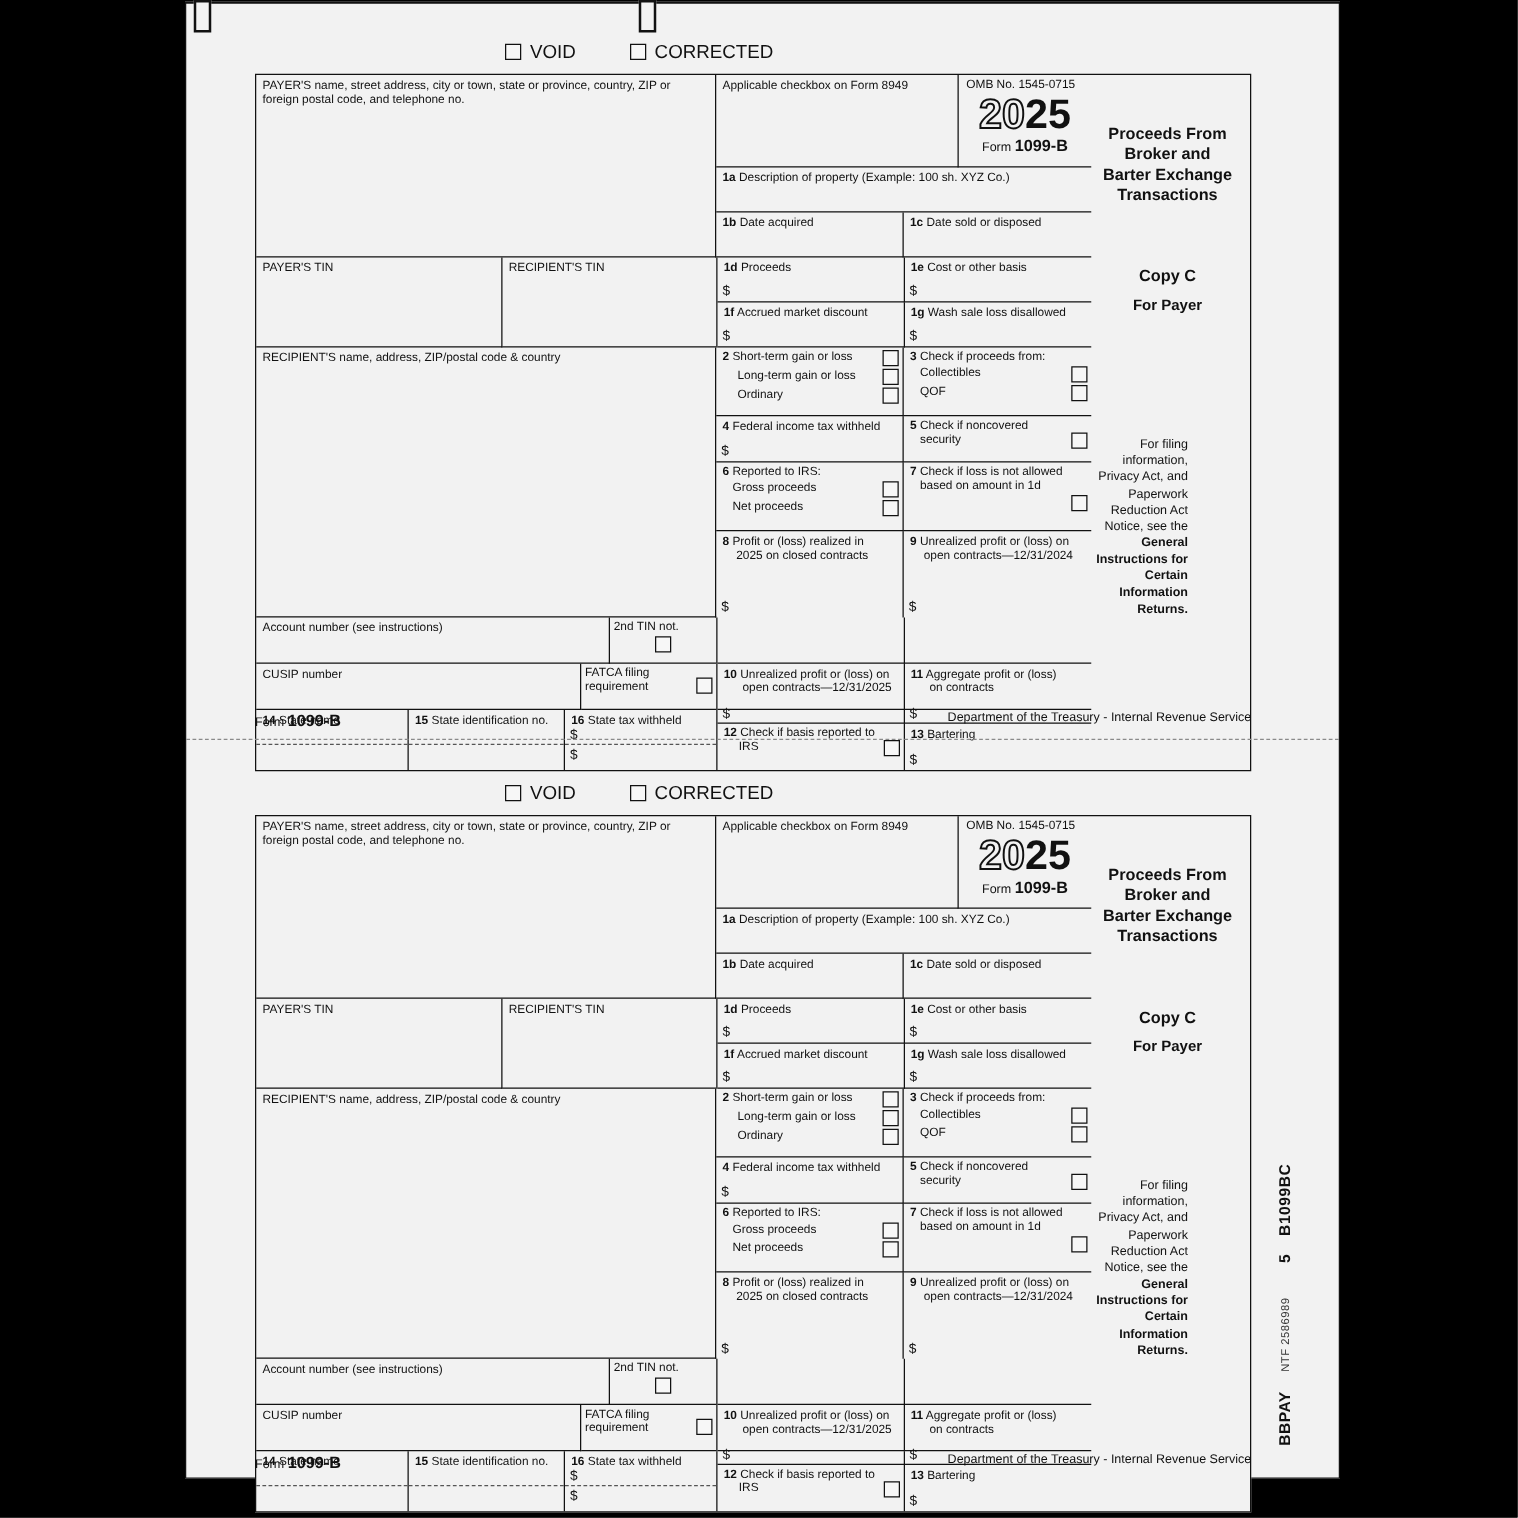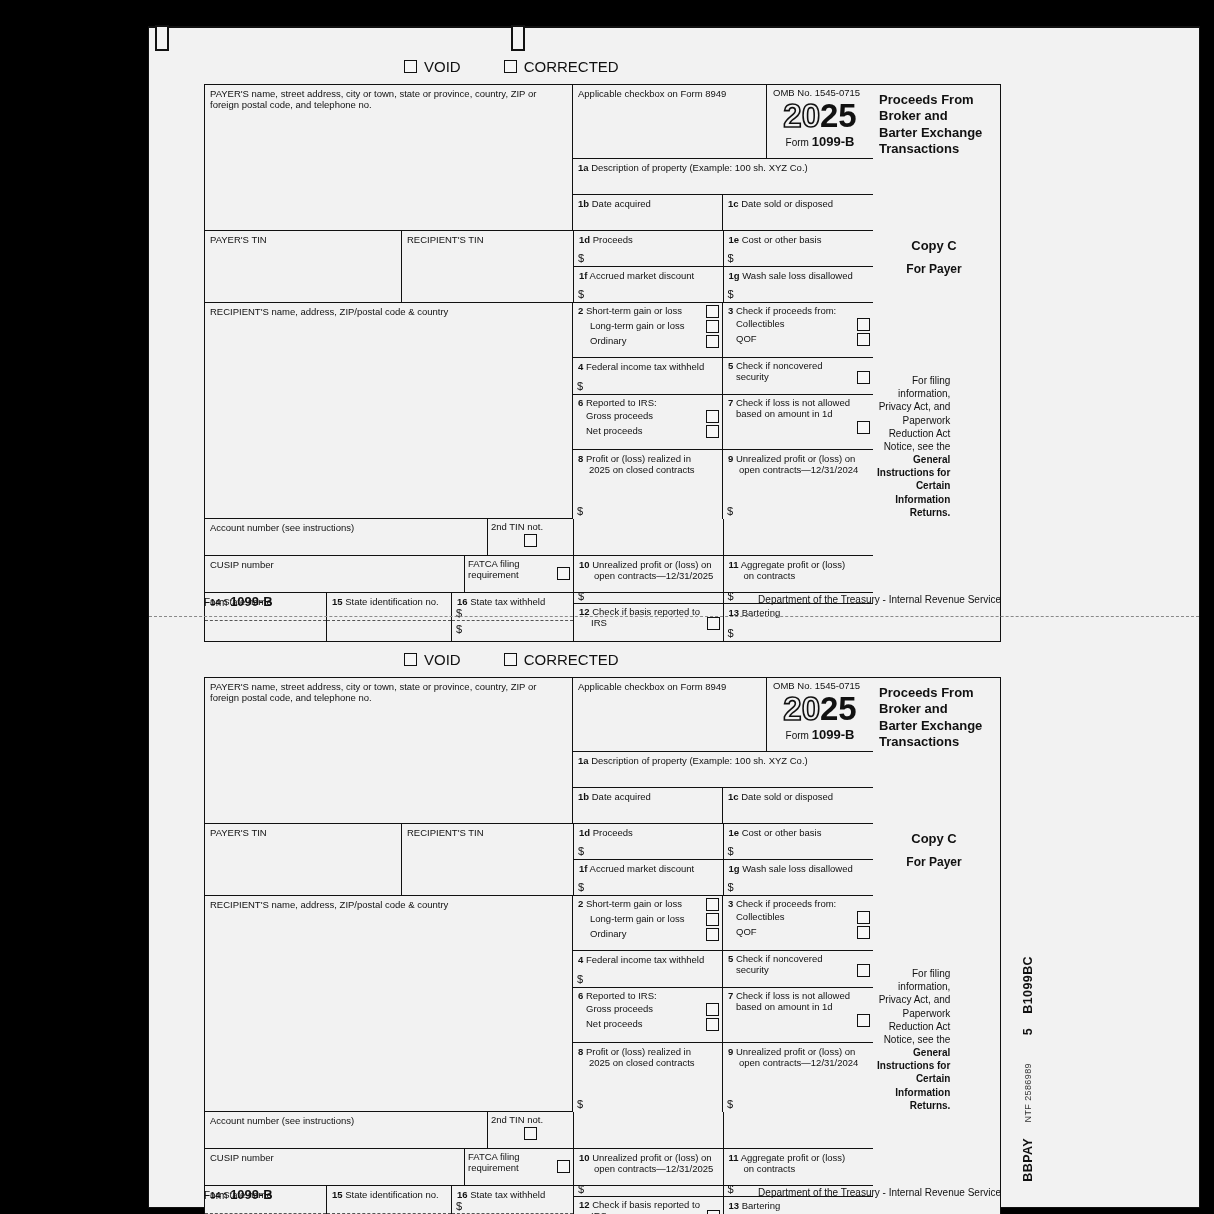--- a/index.html
+++ b/index.html
@@ -10,22 +10,22 @@
   }
   #screen {
     position: relative;
     width: 1214px; height: 1214px;
     background: #000;
     overflow: hidden;
   }
   
   #sheet {
     position: absolute;
-    left: 148px; top: 26px;
-    width: 1052px; height: 1182px;
+    left: 148px; top: 1px;
+    width: 924px; height: 1182px;
     background: #f2f2f2;
     border: 1px solid #111;
     border-top-width: 2px;
   }
   
   .tab {
     position: absolute;
     width: 14px; height: 26px;
     background: #f2f2f2;
     border: 2px solid #111;
@@ -103,22 +103,23 @@
   .forpayer { font-weight: bold; font-size: 12px; text-align: center; margin-top: 9px;}
   .filinfo {
     font-size: 10px; line-height: 1.32;
     text-align: right; padding-right: 2px;
   }
   .filinfo b { font-weight: bold; }
 
   
   .hdr-title {
     font-weight: bold; font-size: 13px;
-    text-align: left; line-height: 1.25;
+    text-align: center; line-height: 1.25;
     padding: 3px 2px 0 2px;
+    margin-top: 32px;
   }
   .omb { font-size: 9.5px; padding-left: 3px; }
   .year {
     text-align: center;
     font-size: 33px; font-weight: bold;
     letter-spacing: 0px;
     line-height: 1;
     margin-top: 1px;
   }
   .year .hollow {

